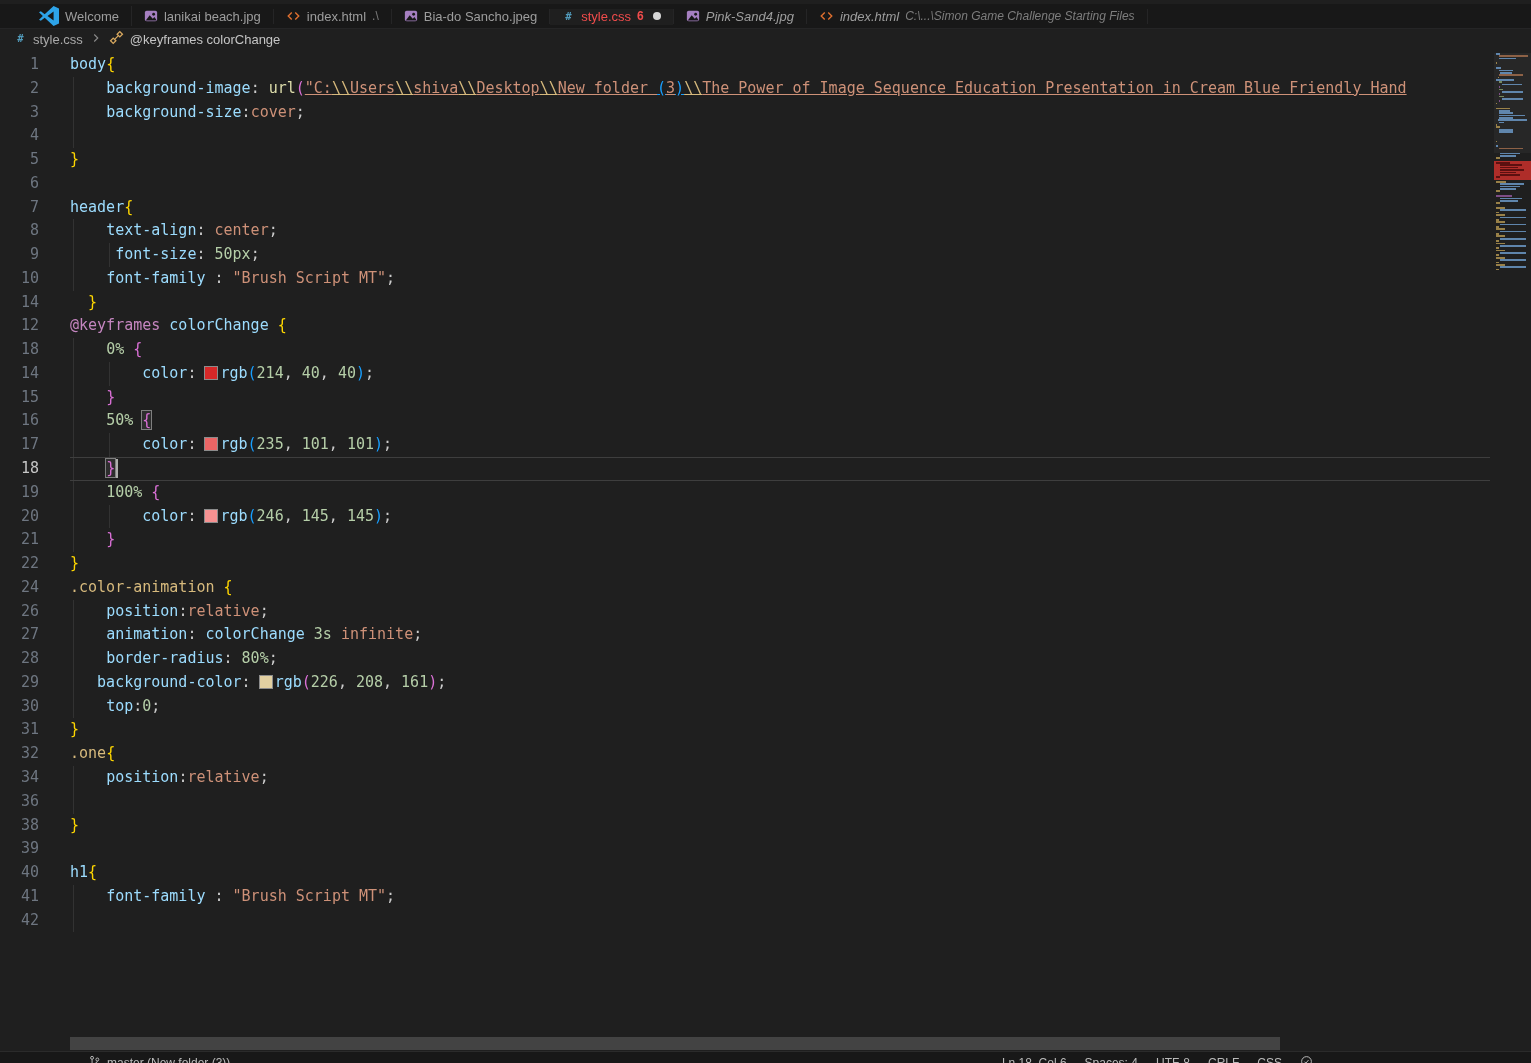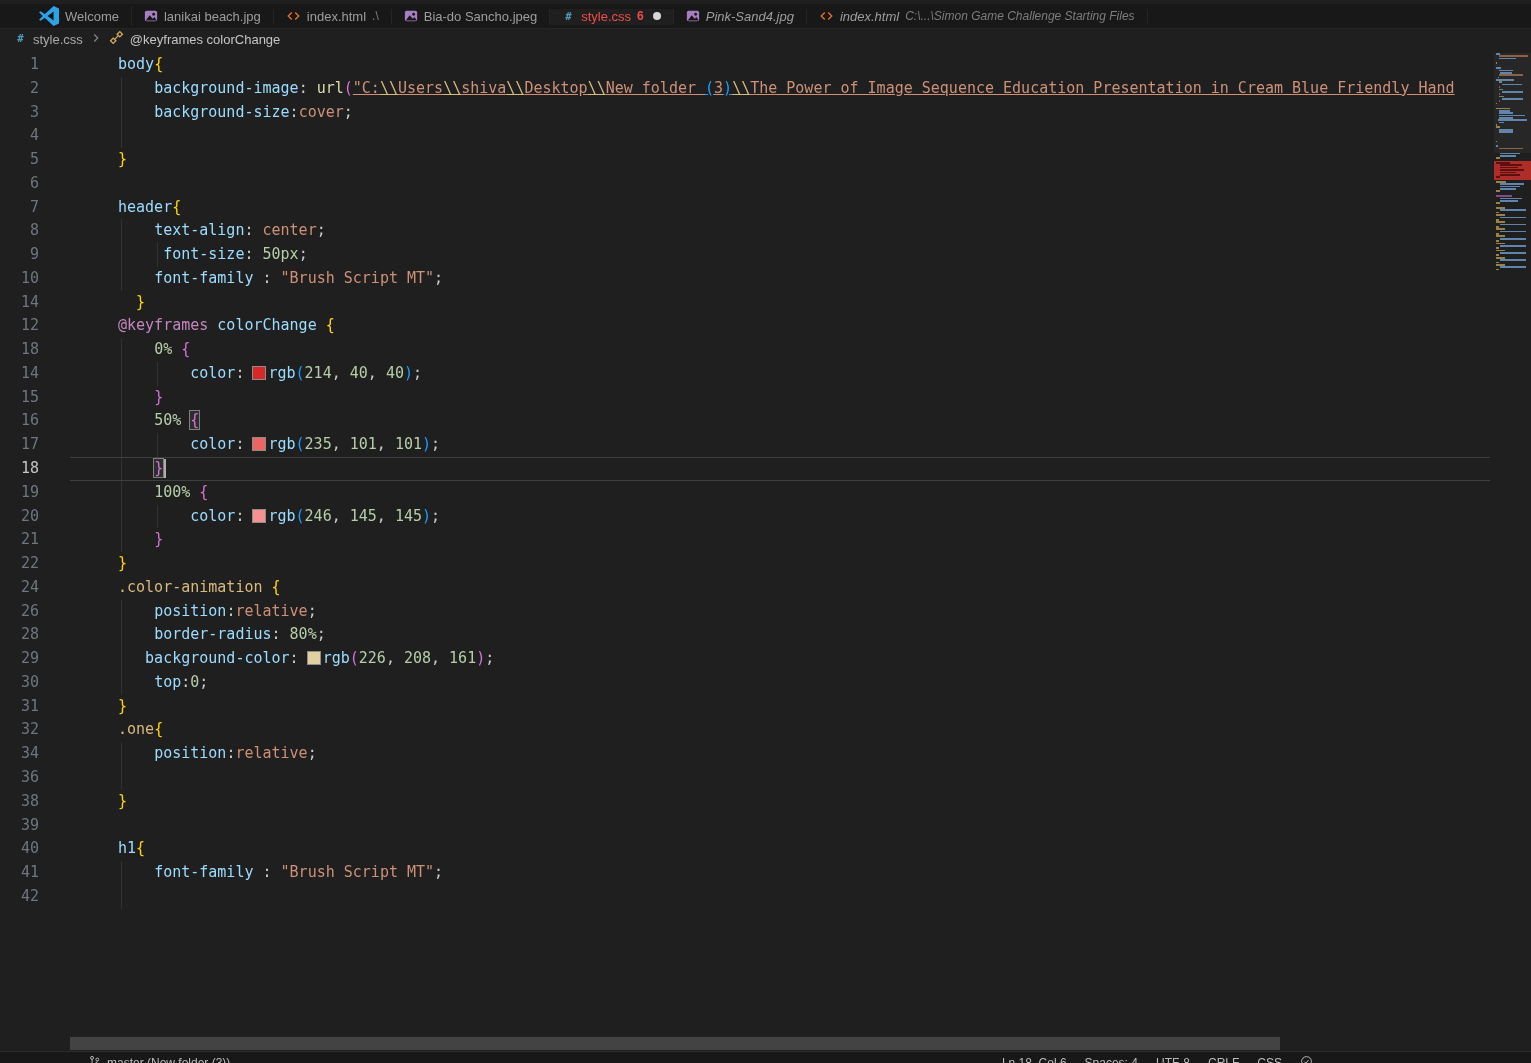--- a/index.html
+++ b/index.html
@@ -27,21 +27,21 @@
   .breadcrumbs .sym{color:#c5c5c5;}
   
   .rows{position:absolute;top:53px;left:0;width:1490px;height:998px;overflow:hidden;
     font-family:"DejaVu Sans Mono",monospace;font-size:15px;}
   .row{display:flex;height:23.78px;line-height:23.78px;position:relative;}
   .ln{width:70px;flex:none;text-align:right;padding-right:31px;box-sizing:border-box;
     color:#6e7681;user-select:none;}
   .row.cur .ln{color:#c6c6c6;}
   .row.cur::after{content:"";position:absolute;left:70px;right:0;top:0;bottom:0;
     border-top:1px solid #3e3e3e;border-bottom:1px solid #3e3e3e;pointer-events:none;}
-  .code{position:relative;flex:1;white-space:pre;overflow:hidden;margin-left:48px;}
+  .code{position:relative;flex:1;white-space:pre;overflow:hidden;}
   .guide{position:absolute;top:0;bottom:0;width:1px;background:#323232;}
   .caret{position:absolute;top:2px;width:2px;height:19px;background:#aeafad;}
   .tk-ws{color:#d4d4d4;}
   .tk-s,.tk-p{color:#9cdcfe;}
   .tk-c,.tk-e{color:#d7ba7d;}
   .tk-t{color:#ce9178;}
   .tk-n{color:#b5cea8;}
   .tk-u{color:#cccccc;}
   .tk-a{color:#c586c0;}
   .tk-f{color:#dcdcaa;}
@@ -247,20 +247,24 @@
       <div class="ln">22</div>
       <div class="code"><span class="tk-1">}</span></div>
     </div>
     <div class="row">
       <div class="ln">24</div>
       <div class="code"><span class="tk-c">.color-animation</span><span class="tk-ws"> </span><span class="tk-1">{</span></div>
     </div>
     <div class="row">
       <div class="ln">26</div>
       <div class="code"><div class="guide" style="left: 3px;"></div><span class="tk-ws">    </span><span class="tk-p">position</span><span class="tk-u">:</span><span class="tk-t">relative</span><span class="tk-u">;</span></div>
+    </div>
+    <div class="row">
+      <div class="ln">27</div>
+      <div class="code"><div class="guide" style="left: 3px;"></div><span class="tk-ws">    </span><span class="tk-p">animation</span><span class="tk-u">:</span><span class="tk-ws"> </span><span class="tk-p">colorChange</span><span class="tk-ws"> </span><span class="tk-n">3s</span><span class="tk-ws"> </span><span class="tk-t">infinite</span><span class="tk-u">;</span></div>
     </div>
     <div class="row">
       <div class="ln">28</div>
       <div class="code"><div class="guide" style="left: 3px;"></div><span class="tk-ws">    </span><span class="tk-p">border-radius</span><span class="tk-u">:</span><span class="tk-ws"> </span><span class="tk-n">80%</span><span class="tk-u">;</span></div>
     </div>
     <div class="row">
       <div class="ln">29</div>
       <div class="code"><div class="guide" style="left: 3px;"></div><span class="tk-ws">   </span><span class="tk-p">background-color</span><span class="tk-u">:</span><span class="tk-ws"> </span><span class="sw" style="background: rgb(226, 208, 161);"></span><span class="tk-p">rgb</span><span class="tk-2">(</span><span class="tk-n">226</span><span class="tk-u">,</span><span class="tk-ws"> </span><span class="tk-n">208</span><span class="tk-u">,</span><span class="tk-ws"> </span><span class="tk-n">161</span><span class="tk-2">)</span><span class="tk-u">;</span></div>
     </div>
     <div class="row">

